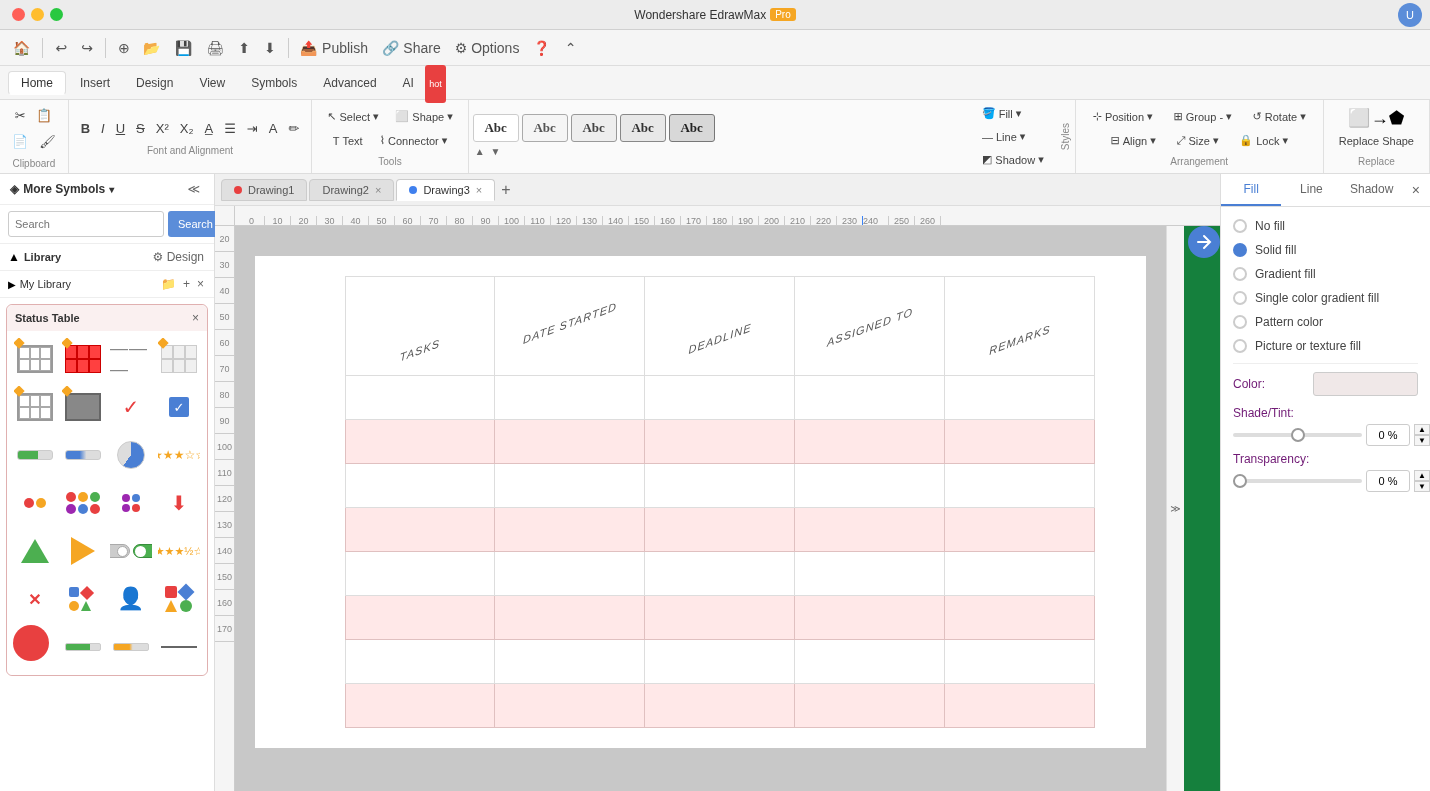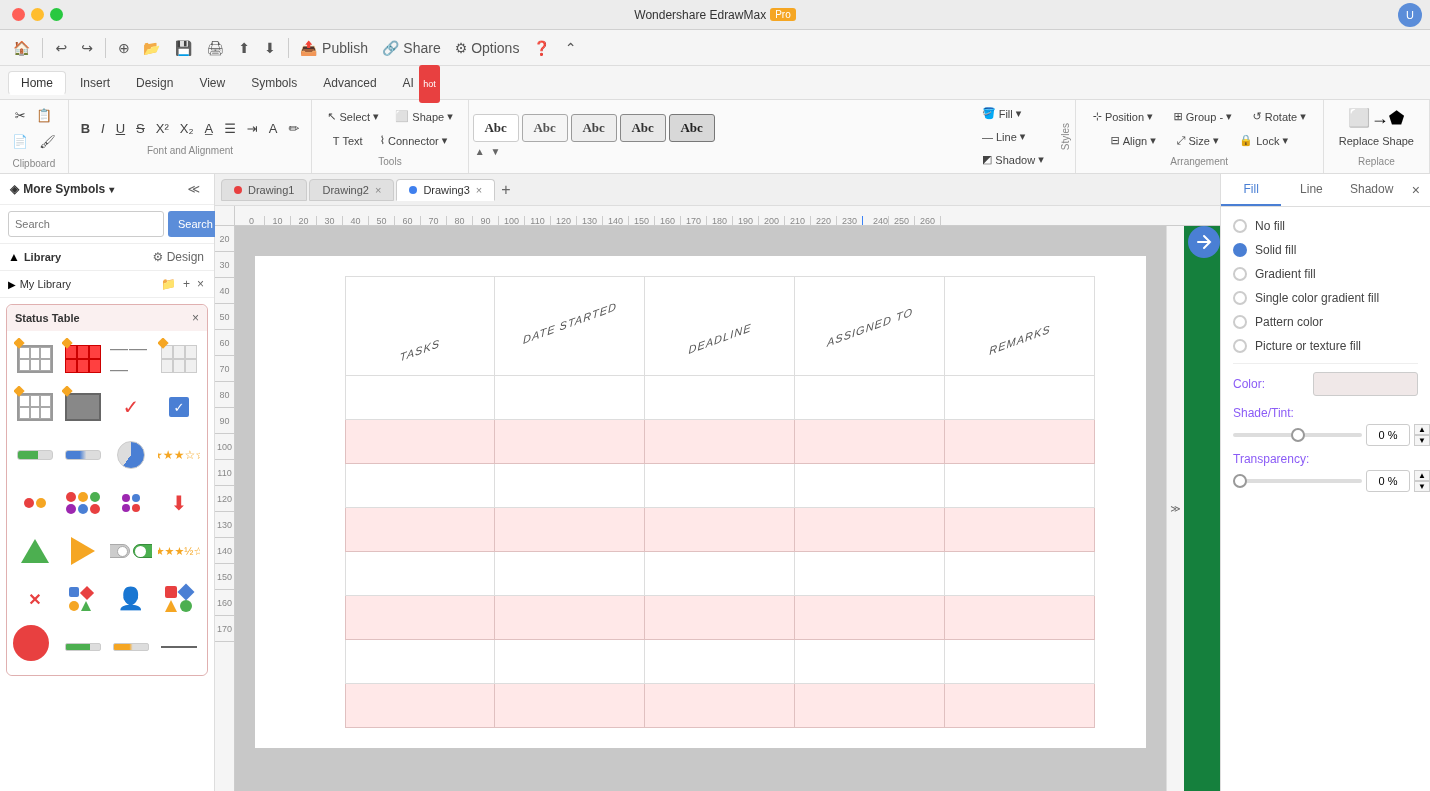--- a/index.html
+++ b/index.html
@@ -86,21 +86,21 @@
     .panel-tab.active { color: #4a7fd4; border-bottom-color: #4a7fd4; font-weight: 500; }
     .panel-close { padding: 8px 10px; cursor: pointer; color: #666; background: none; border: none; font-size: 14px; }
     
     .panel-content { padding: 12px; flex: 1; overflow-y: auto; }
     .fill-option { display: flex; align-items: center; gap: 8px; margin-bottom: 10px; cursor: pointer; }
     .radio-circle { width: 14px; height: 14px; border-radius: 50%; border: 2px solid #ccc; flex-shrink: 0; }
     .radio-circle.selected { border-color: #4a7fd4; background: #4a7fd4; }
     .fill-label { font-size: 12px; color: #444; }
     .panel-divider { height: 1px; background: #eee; margin: 8px 0; }
     .panel-row { display: flex; align-items: center; margin-bottom: 10px; }
-    .panel-label { font-size: 12px; color: #8b5cf6; min-width: 80px; }
+    .panel-label { font-size: 12px; color: #701a75; min-width: 80px; }
     .color-swatch-lg { flex: 1; height: 24px; border: 1px solid #ccc; border-radius: 3px; background: #f0e8e8; }
     .slider-container { display: flex; align-items: center; gap: 6px; flex: 1; }
     .slider { flex: 1; -webkit-appearance: none; height: 4px; background: #ddd; border-radius: 2px; outline: none; }
     .slider::-webkit-slider-thumb { -webkit-appearance: none; width: 14px; height: 14px; border-radius: 50%; background: white; border: 2px solid #999; cursor: pointer; }
     .percent-input { width: 44px; height: 22px; border: 1px solid #ccc; border-radius: 3px; font-size: 11px; text-align: center; }
     .percent-up-down { display: flex; flex-direction: column; }
     .pud-btn { background: #f5f5f5; border: 1px solid #ccc; width: 16px; height: 11px; font-size: 8px; cursor: pointer; display: flex; align-items: center; justify-content: center; }
 
     
     .nav-blue-btn { width: 32px; height: 32px; background: #4a7fd4; border-radius: 50%; display: flex; align-items: center; justify-content: center; color: white; cursor: pointer; margin-left: 4px; }
@@ -173,21 +173,21 @@
   <button class="qt-btn">⌃</button>
 </div>
 
 <div class="menu-bar">
   <button class="menu-tab active">Home</button>
   <button class="menu-tab">Insert</button>
   <button class="menu-tab">Design</button>
   <button class="menu-tab">View</button>
   <button class="menu-tab">Symbols</button>
   <button class="menu-tab">Advanced</button>
-  <button class="menu-tab">AI <span style="background:#e84040;color:white;font-size:9px;padding:14px 4px;border-radius:3px;margin-left:2px;">hot</span></button>
+  <button class="menu-tab">AI <span style="background:#e84040;color:white;font-size:9px;padding:14px 4px;border-radius:3px;margin-left:8px;">hot</span></button>
 </div>
 
 <div class="main-toolbar">
 
   <div class="toolbar-section">
     <div class="toolbar-row">
       <button class="tb-icon-btn" title="Cut">✂</button>
       <button class="tb-icon-btn" title="Copy">📋</button>
     </div>
     <div class="toolbar-row">
@@ -553,21 +553,21 @@
           <span style="width:26px;text-align:center;border-right:1px solid #ccc;height:10px;line-height:10px;">140</span>
           <span style="width:26px;text-align:center;border-right:1px solid #ccc;height:10px;line-height:10px;">150</span>
           <span style="width:26px;text-align:center;border-right:1px solid #ccc;height:10px;line-height:10px;">160</span>
           <span style="width:26px;text-align:center;border-right:1px solid #ccc;height:10px;line-height:10px;">170</span>
           <span style="width:26px;text-align:center;border-right:1px solid #ccc;height:10px;line-height:10px;">180</span>
           <span style="width:26px;text-align:center;border-right:1px solid #ccc;height:10px;line-height:10px;">190</span>
           <span style="width:26px;text-align:center;border-right:1px solid #ccc;height:10px;line-height:10px;">200</span>
           <span style="width:26px;text-align:center;border-right:1px solid #ccc;height:10px;line-height:10px;">210</span>
           <span style="width:26px;text-align:center;border-right:1px solid #ccc;height:10px;line-height:10px;">220</span>
           <span style="width:26px;text-align:center;border-right:1px solid #3b82f6;height:10px;line-height:10px;">230</span>
-          <span style="width:26px;text-align:right;border-right:1px solid #ccc;height:10px;line-height:10px;">240</span>
+          <span style="width:26px;text-align:left;border-right:1px solid #ccc;height:10px;line-height:10px;">240</span>
           <span style="width:26px;text-align:center;border-right:1px solid #ccc;height:10px;line-height:10px;">250</span>
           <span style="width:26px;text-align:center;border-right:1px solid #ccc;height:10px;line-height:10px;">260</span>
         </div>
       </div>
     </div>
 
     <div class="canvas-wrapper">
       <div class="ruler-v">
         <div style="display:flex;flex-direction:column;font-size:9px;color:#888;overflow:hidden;height:100%;">
           <span style="height:26px;text-align:center;border-bottom:1px solid #ccc;line-height:26px;">20</span>

